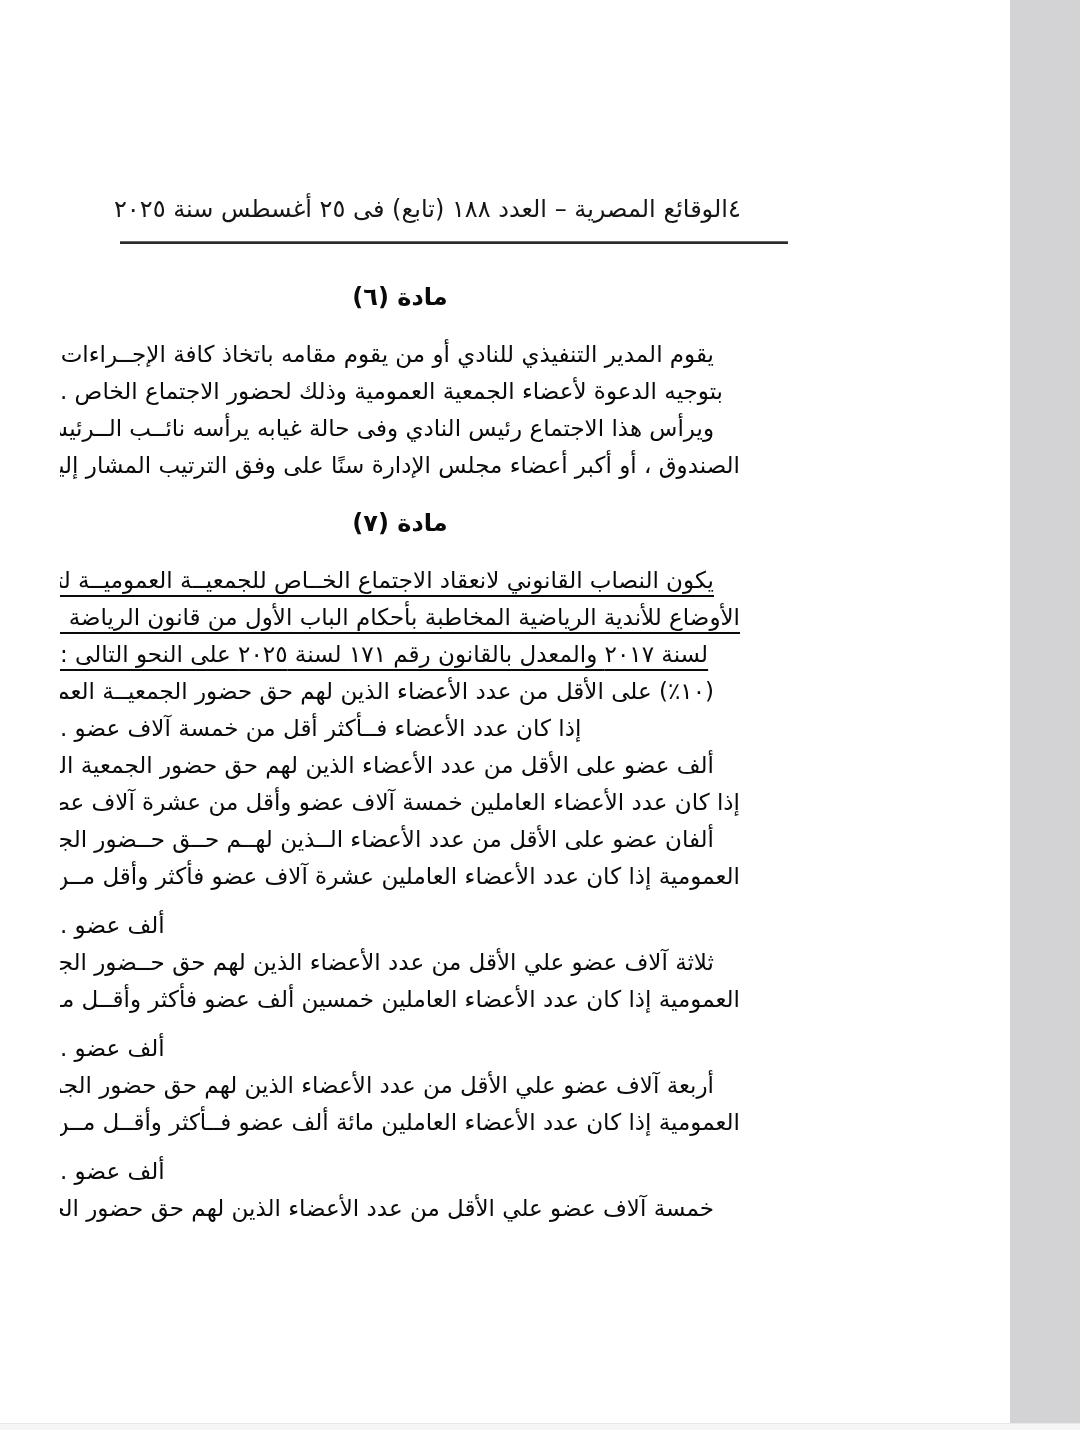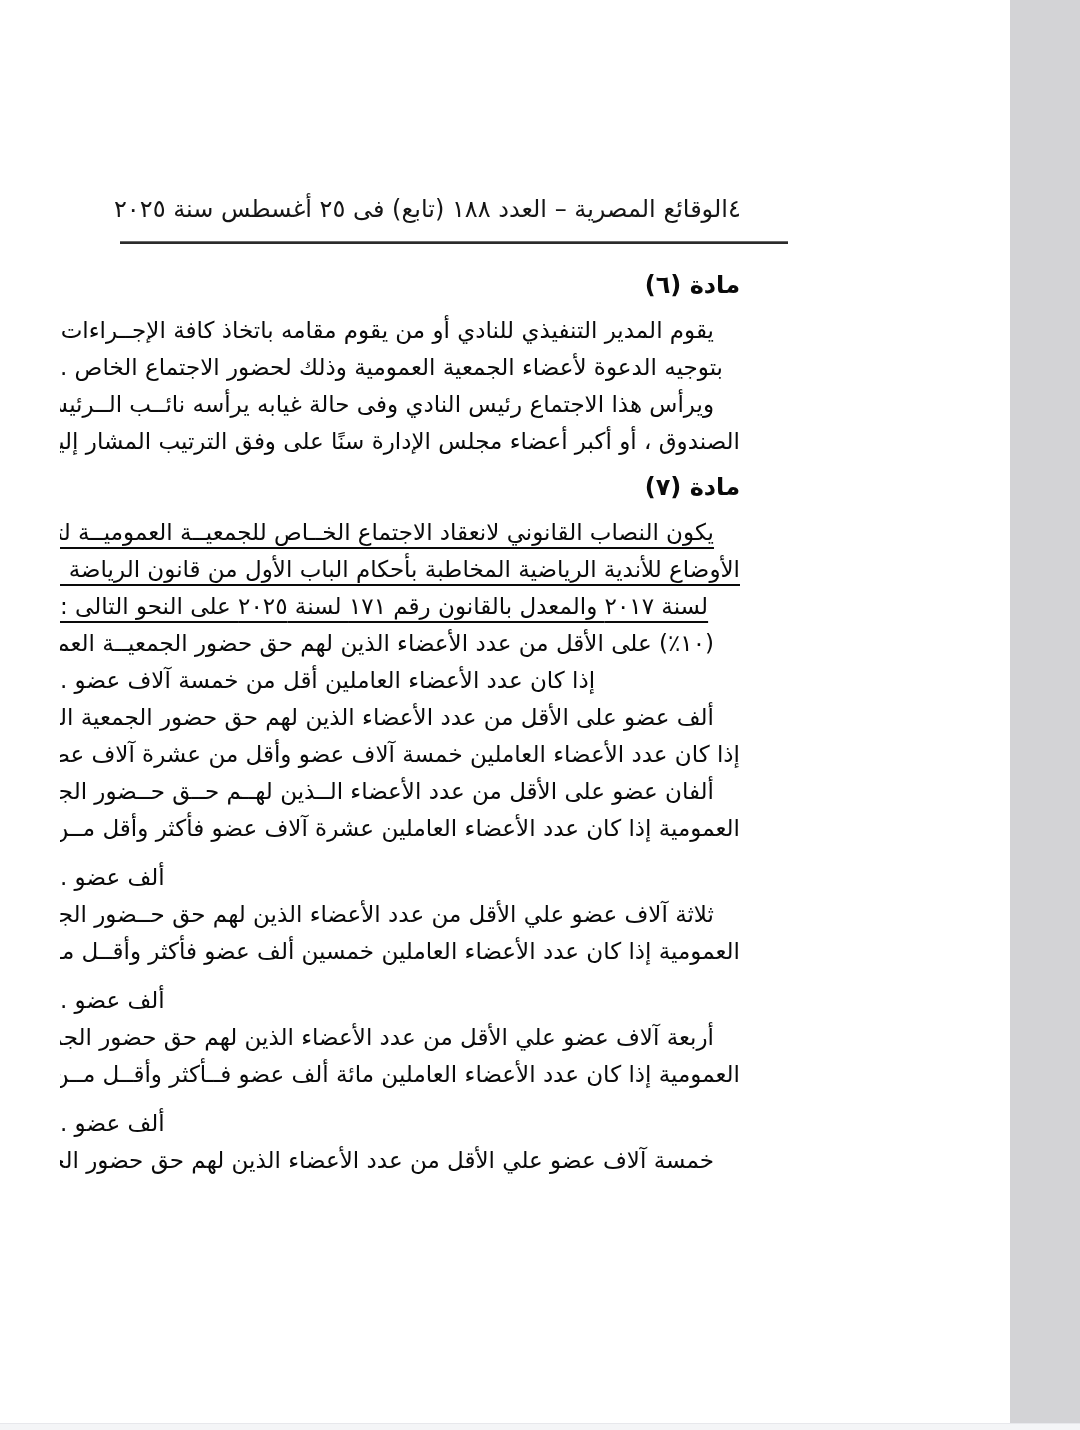--- a/index.html
+++ b/index.html
@@ -42,23 +42,24 @@
     background:#2b2b2b;border-top:1px solid #6a6a6a;box-sizing:border-box;
   }
   .body-block{
     position:absolute;top:258px;right:270px;width:680px;
     direction:rtl;
     font-size:23px;
     color:#0a0a0a;
   }
   .hd{
     font-weight:700;
+    text-align:center;
     font-size:24px;
     line-height:40px;
-    margin:7px 0;
+    margin:19px 0;
   }
   .ln{
     line-height:37px;
     text-align:left;
     white-space:nowrap;
     overflow:hidden;
   }
   .ln.j{
     text-align:justify;
     text-align-last:justify;
@@ -87,21 +88,21 @@
       <div class="hd">مادة (٦)</div>
       <div class="ln j ind">يقوم المدير التنفيذي للنادي أو من يقوم مقامه باتخاذ كافة الإجــراءات الخاصـــة</div>
       <div class="ln">بتوجيه الدعوة لأعضاء الجمعية العمومية وذلك لحضور الاجتماع الخاص .</div>
       <div class="ln j ind">ويرأس هذا الاجتماع رئيس النادي وفى حالة غيابه يرأسه نائــب الــرئيس ، أو أمــين</div>
       <div class="ln">الصندوق ، أو أكبر أعضاء مجلس الإدارة سنًا على وفق الترتيب المشار إليه .</div>
       <div class="hd">مادة (٧)</div>
       <div class="ln j ind ul">يكون النصاب القانوني لانعقاد الاجتماع الخــاص للجمعيــة العموميــة لتوفيــق</div>
       <div class="ln j ul">الأوضاع للأندية الرياضية المخاطبة بأحكام الباب الأول من قانون الرياضة رقــم ٧١</div>
       <div class="ln ul">لسنة ٢٠١٧ والمعدل بالقانون رقم ١٧١ لسنة ٢٠٢٥ على النحو التالى :</div>
       <div class="ln j ind">(١٠٪) على الأقل من عدد الأعضاء الذين لهم حق حضور الجمعيــة العموميــة</div>
-      <div class="ln">إذا كان عدد الأعضاء العاملين أقل من خمسة آلاف عضو .</div>
+      <div class="ln">إذا كان عدد الأعضاء فــأكثر أقل من خمسة آلاف عضو .</div>
       <div class="ln j ind">ألف عضو على الأقل من عدد الأعضاء الذين لهم حق حضور الجمعية العمومية</div>
       <div class="ln">إذا كان عدد الأعضاء العاملين خمسة آلاف عضو وأقل من عشرة آلاف عضو .</div>
       <div class="ln j ind">ألفان عضو على الأقل من عدد الأعضاء الــذين لهــم حــق حــضور الجمعيــة</div>
       <div class="ln j">العمومية إذا كان عدد الأعضاء العاملين عشرة آلاف عضو فأكثر وأقل مــن خمــسين</div>
       <div class="ln pull">ألف عضو .</div>
       <div class="ln j ind">ثلاثة آلاف عضو علي الأقل من عدد الأعضاء الذين لهم حق حــضور الجمعيــة</div>
       <div class="ln j">العمومية إذا كان عدد الأعضاء العاملين خمسين ألف عضو فأكثر وأقــل مــن مائــة</div>
       <div class="ln pull">ألف عضو .</div>
       <div class="ln j ind">أربعة آلاف عضو علي الأقل من عدد الأعضاء الذين لهم حق حضور الجمعيــة</div>
       <div class="ln j">العمومية إذا كان عدد الأعضاء العاملين مائة ألف عضو فــأكثر وأقــل مــن مــائتي</div>

